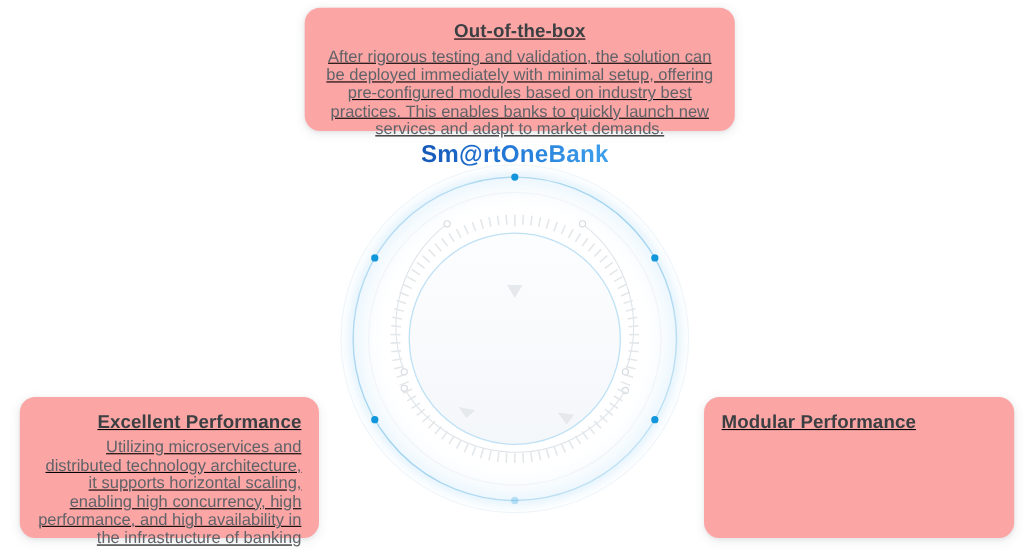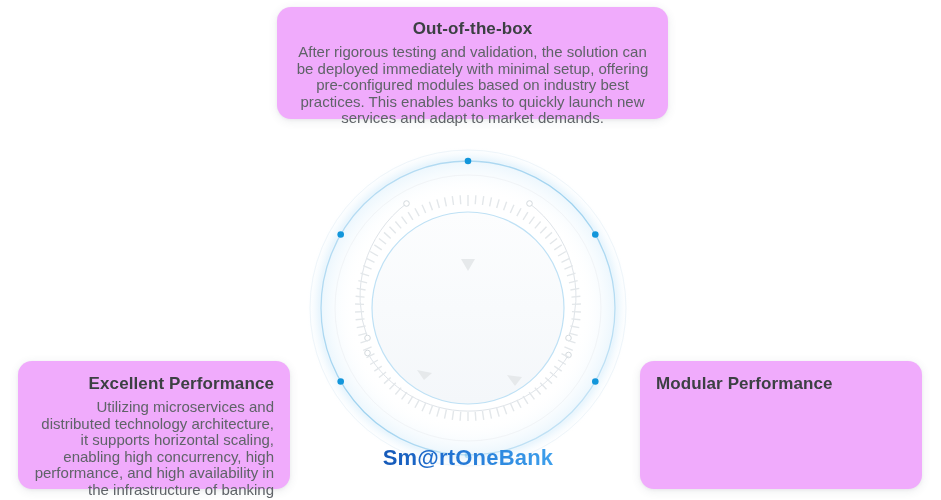--- a/index.html
+++ b/index.html
@@ -19,25 +19,26 @@
   #stage {
     position: absolute;
     left: 0; top: 0;
     width: 941px;
     height: 500px;
   }
 
   
   .card {
     position: absolute;
-    background: #f0abfc;
+    background: #fca5a5;
     border-radius: 14px;
     box-shadow: 0 2px 10px rgba(60, 70, 90, 0.10), 0 1px 3px rgba(60,70,90,0.06);
     box-sizing: border-box;
     padding: 12px 16px 14px 16px;
+    text-decoration: underline;
   }
   .card-title {
     font-size: 17px;
     font-weight: bold;
     color: #3c4043;
     line-height: 22px;
     margin: 0 0 4px 0;
     letter-spacing: 0.1px;
   }
   .card-body {
@@ -74,25 +75,25 @@
     left: 303px;
     top: 143px;
     width: 330px;
     height: 330px;
   }
   #center-graphic svg { display: block; }
 
   #center-label {
     position: absolute;
     left: 303px;
-    top: 141px;
+    top: 127px;
     width: 330px;
     height: 330px;
     display: flex;
-    align-items: flex-end;
+    align-items: flex-start;
     justify-content: center;
     pointer-events: none;
   }
   #center-label .brand {
     font-size: 22px;
     font-weight: bold;
     letter-spacing: 0.2px;
     background: linear-gradient(90deg, #1559b8 0%, #1f6fd0 35%, #2e8ae0 70%, #3fa0ec 100%);
     -webkit-background-clip: text;
     background-clip: text;

